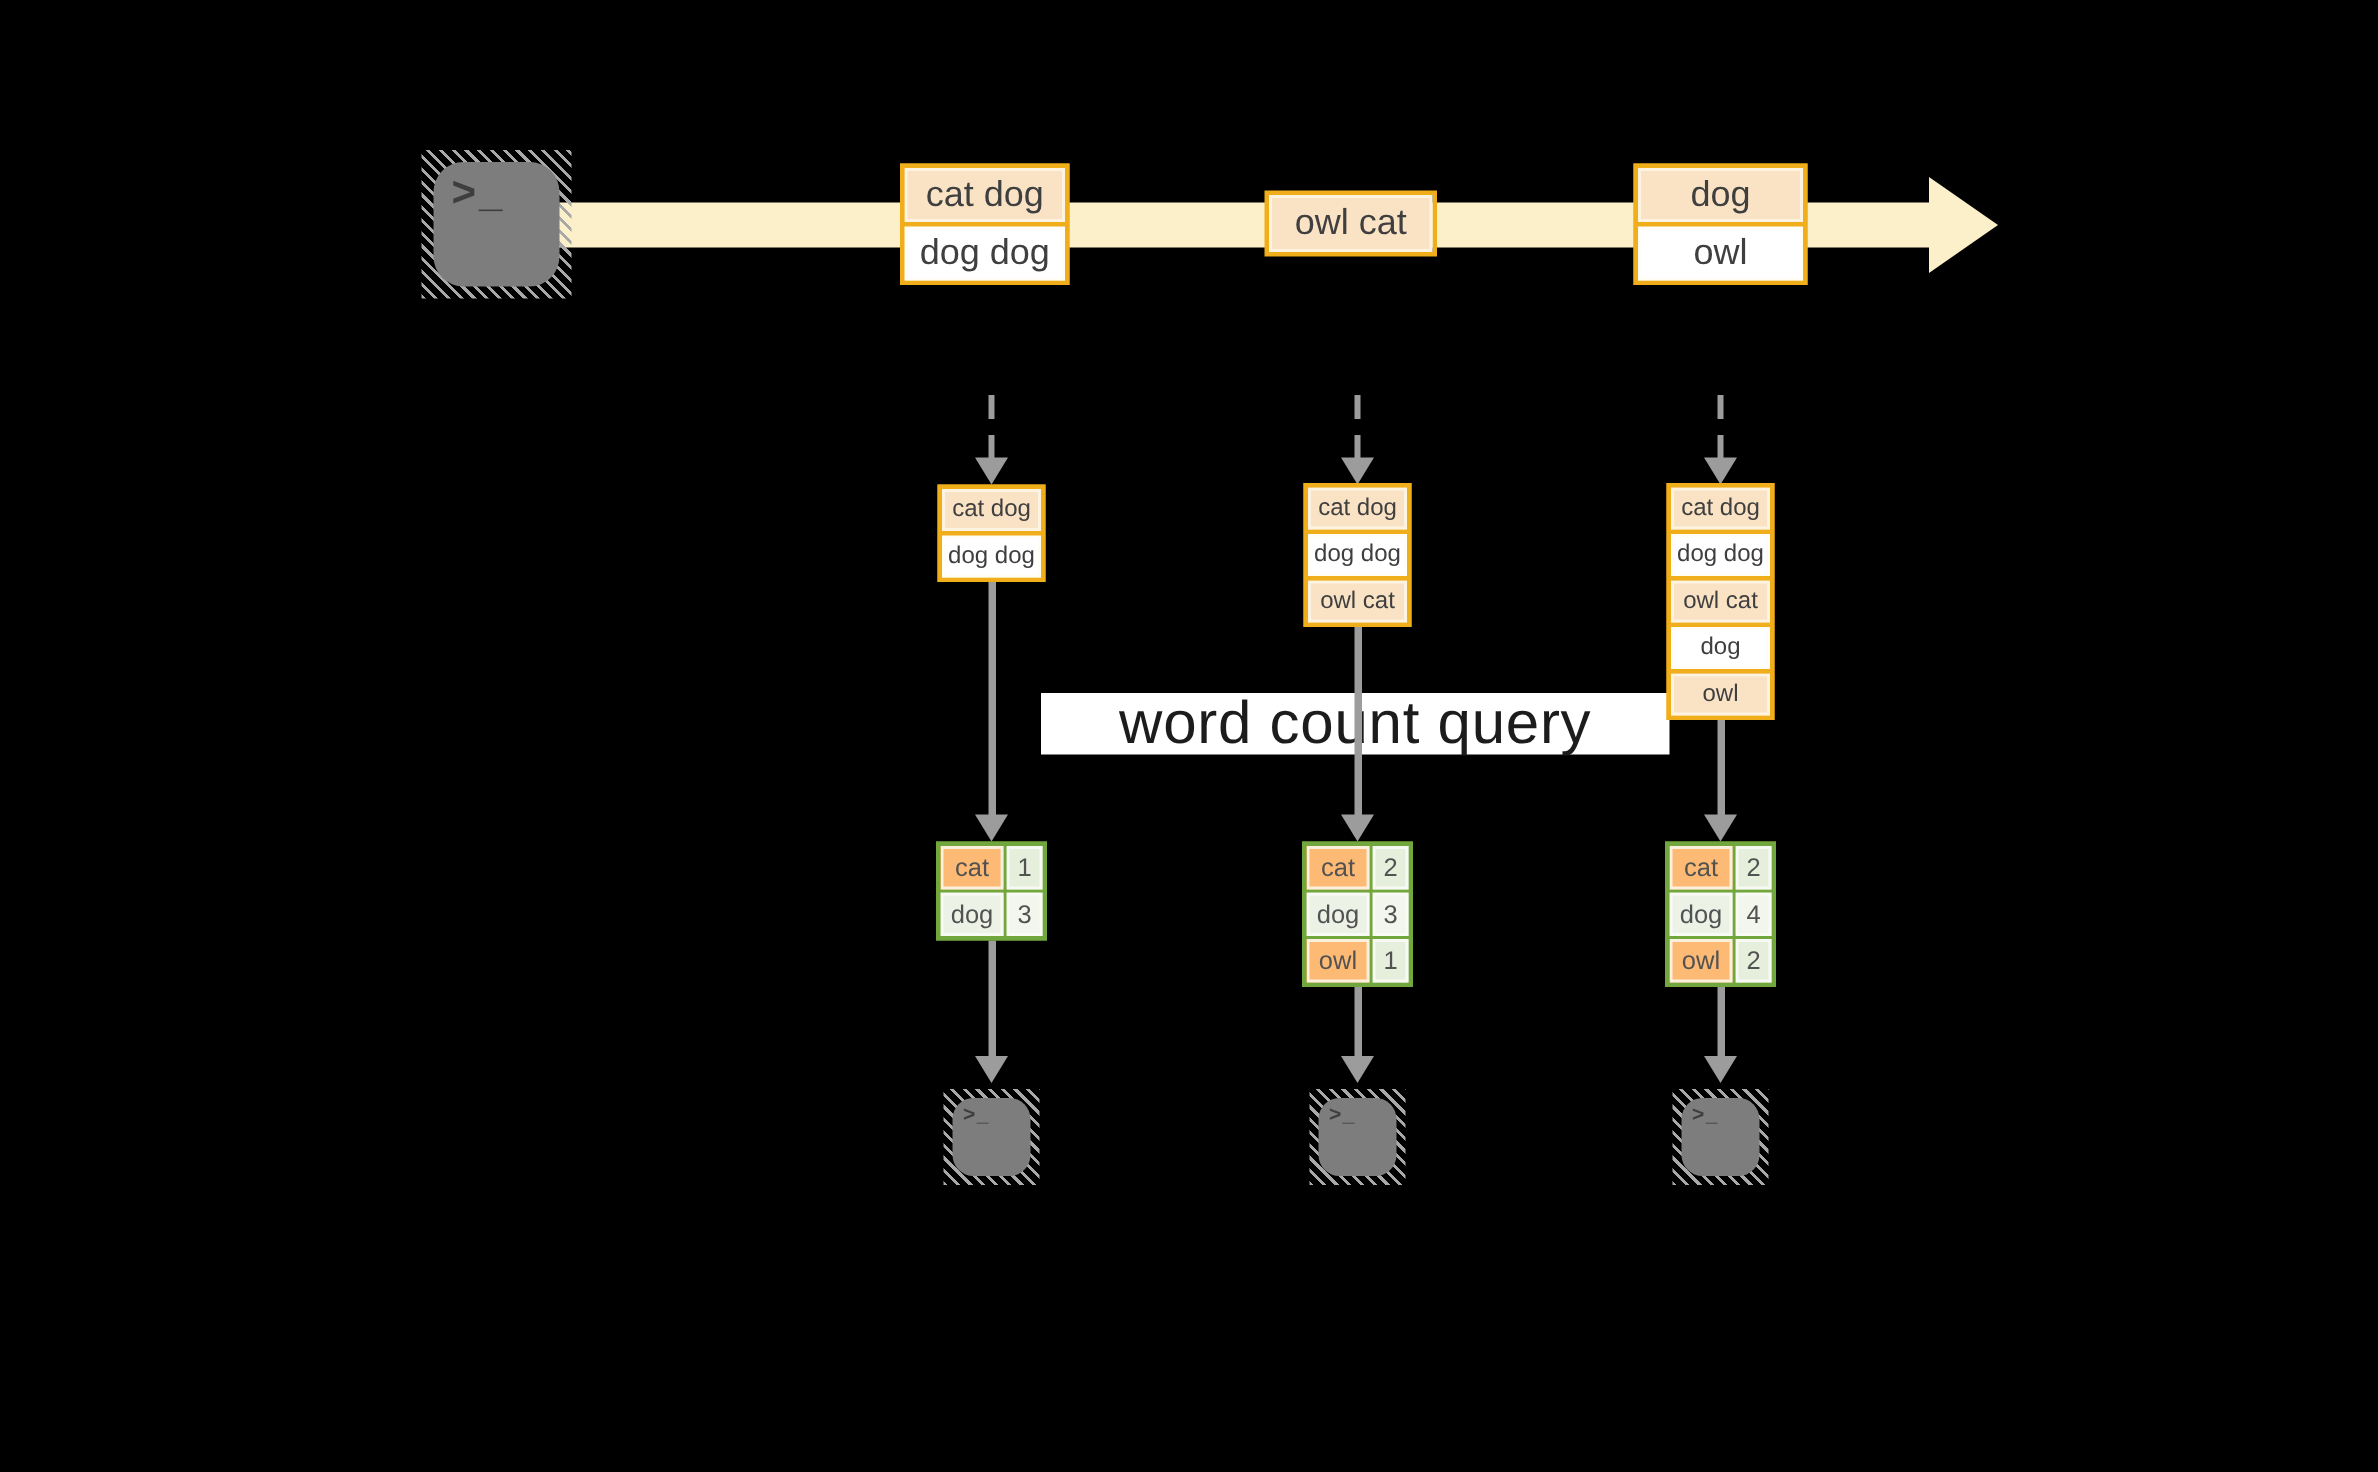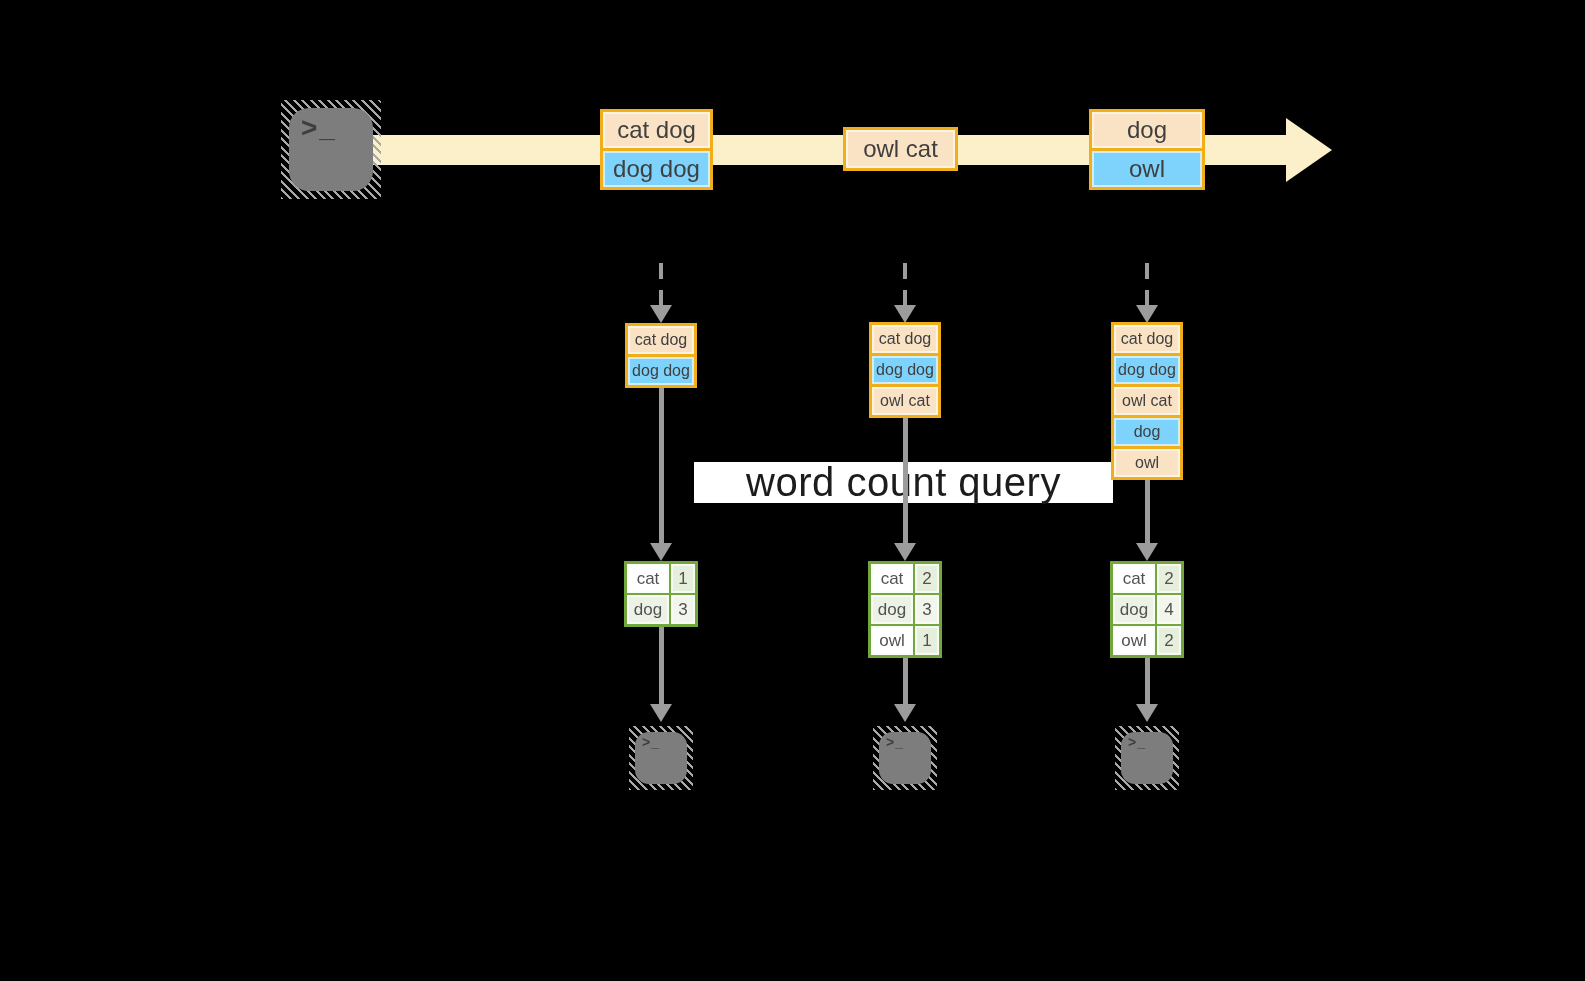--- a/index.html
+++ b/index.html
@@ -24,21 +24,21 @@
   .term-sm .term-glyph{left:7px;top:2px;font-size:14px;letter-spacing:1px;}
 
   
   .obox{position:absolute;z-index:5;border:3px solid #f0ae1b;background:#f0ae1b;
         display:flex;flex-direction:column;gap:3px;}
   .ocell{display:flex;align-items:center;justify-content:center;color:#3f3f3f;
          box-shadow:inset 0 0 0 2px rgba(255,252,240,.65);}
   .ocell.big{height:36px;font-size:24px;}
   .ocell.sm{height:28px;font-size:16px;}
   .peach{background:#fae3c5;}
-  .cream{background:#7dd3fc;}
+  .cream{background:#ffffff;}
   .tl1{left:600px;top:109px;width:107px;}
   .tl2{left:843px;top:127px;width:109px;}
   .tl2 .ocell.big{height:38px;}
   .tl3{left:1089px;top:109px;width:110px;}
   .st1{left:625px;top:323px;width:66px;}
   .st2{left:869px;top:322px;width:66px;}
   .st3{left:1111px;top:322px;width:66px;}
 
   
   .vline{position:absolute;width:5px;background:#9c9c9c;z-index:4;}
@@ -51,21 +51,21 @@
   
   .qlabel{position:absolute;left:694px;top:462px;width:419px;height:41px;background:#fff;z-index:3;
           display:flex;align-items:center;justify-content:center;}
   .qlabel span{position:relative;z-index:6;font-size:40px;color:#1c1c1c;letter-spacing:.5px;}
 
   
   .gtable{position:absolute;z-index:5;border:3px solid #72a73d;background:#72a73d;
           display:grid;grid-template-columns:42px 24px;gap:2px;}
   .gcell{height:29px;display:flex;align-items:center;justify-content:center;
          font-size:17px;color:#525252;box-shadow:inset 0 0 0 2px rgba(250,252,247,.8);}
-  .gw-odd{background:#ffffff;} .gn-odd{background:#e6eedc;}
+  .gw-odd{background:#fdba74;} .gn-odd{background:#e6eedc;}
   .gw-even{background:#edf2e6;} .gn-even{background:#f2f6ec;}
   .gt1{left:624px;top:561px;}
   .gt2{left:868px;top:561px;}
   .gt3{left:1110px;top:561px;}
 </style>
 </head>
 <body>
 
 <div class="canvas">
 

